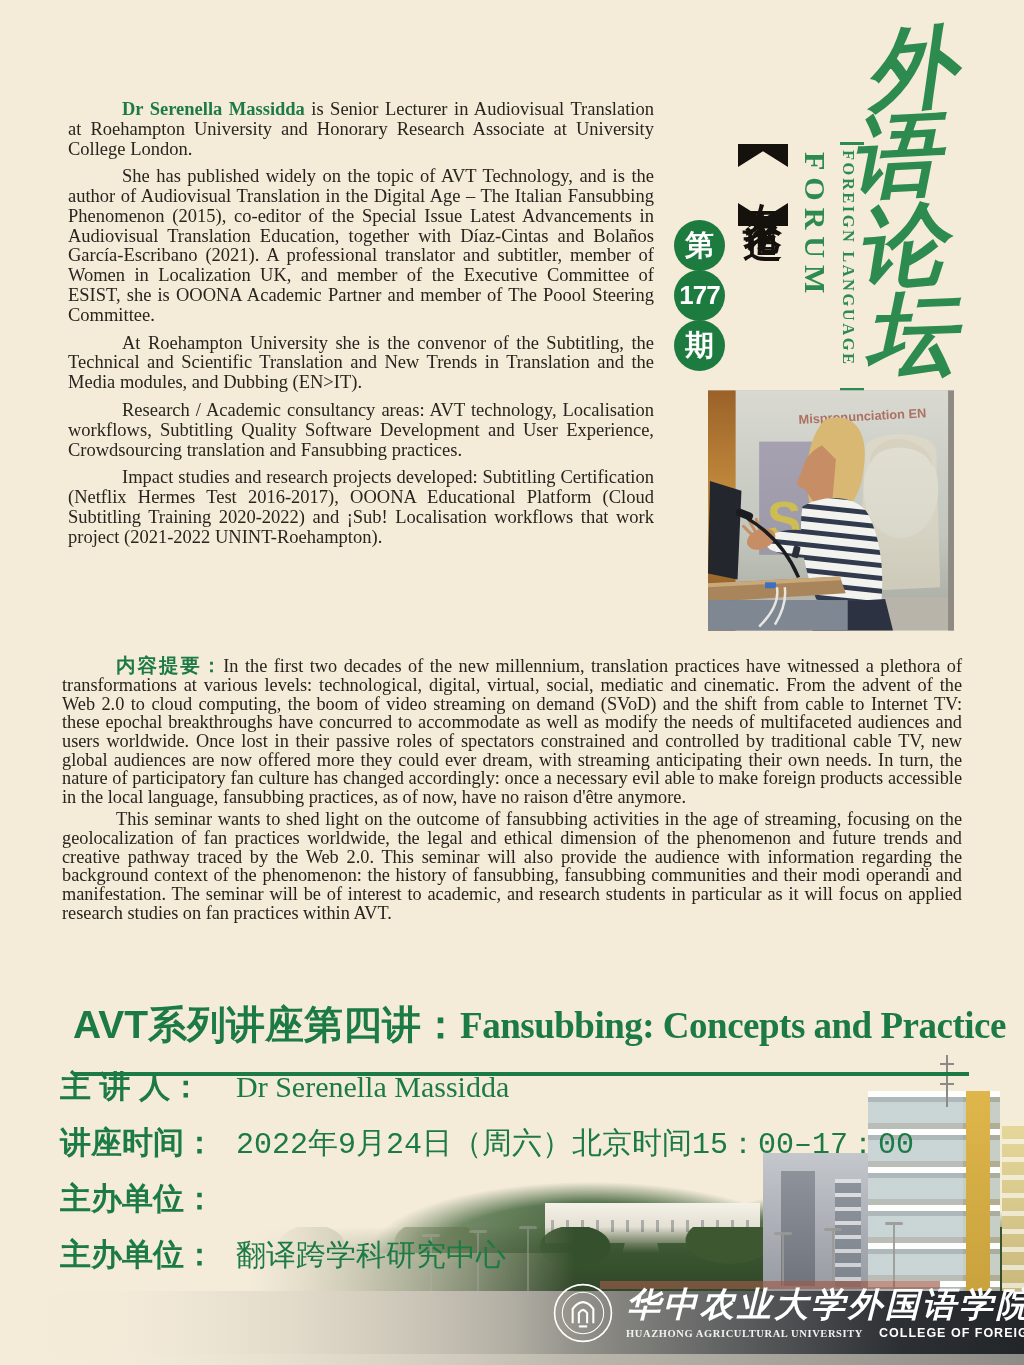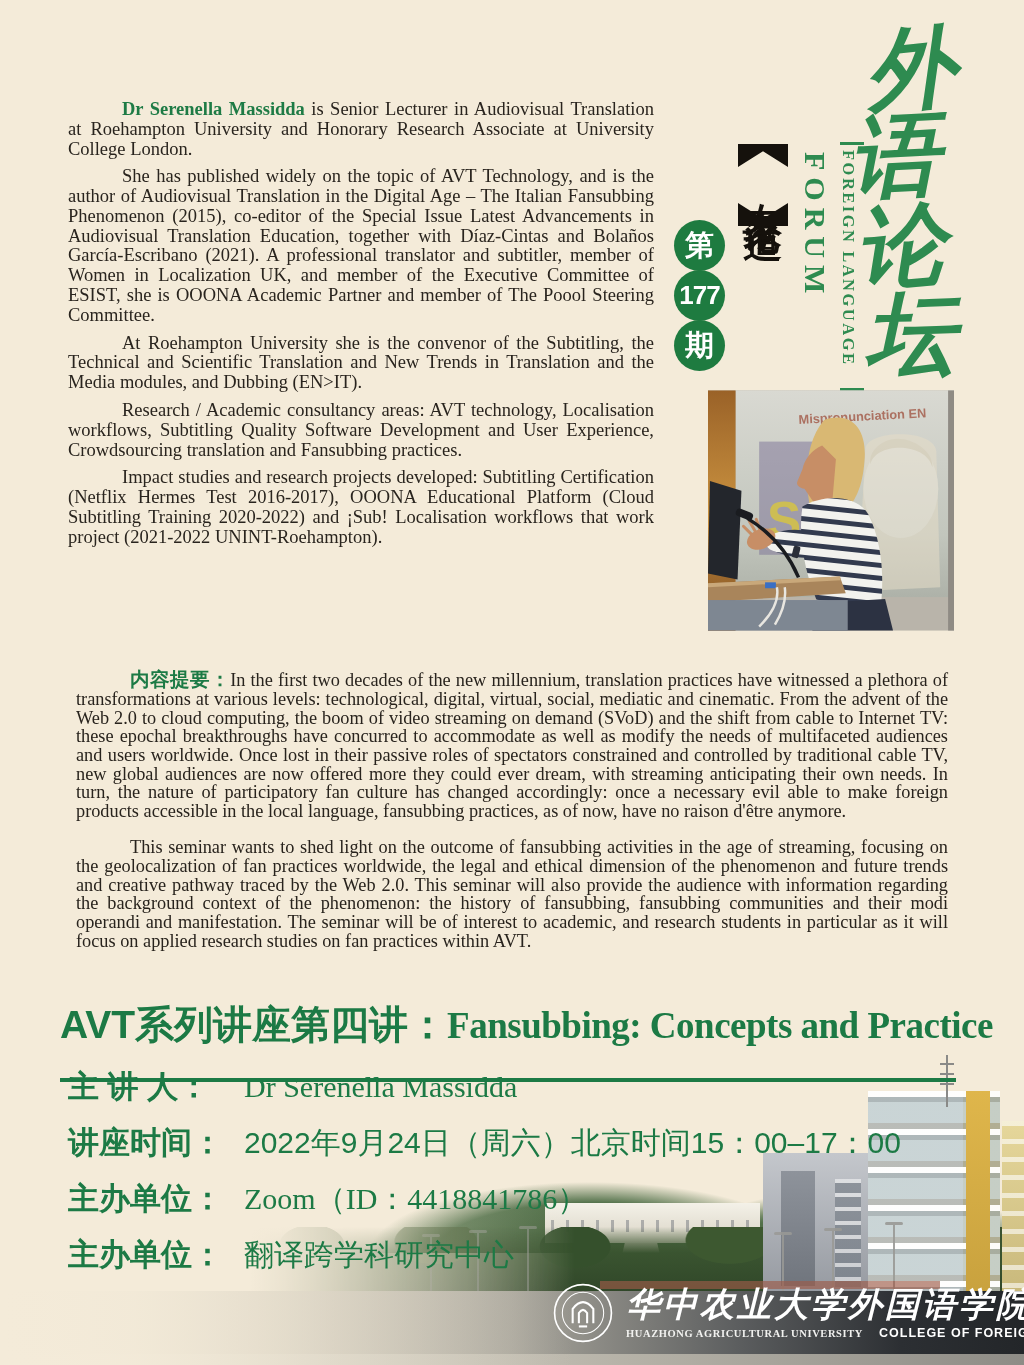--- a/index.html
+++ b/index.html
@@ -59,45 +59,45 @@
     font-family:"Liberation Sans", sans-serif; font-weight:700; margin-top:-1px;
   }
   .issue-badge .circle.cn{font-size:29px;}
   .issue-badge .circle.num{font-size:26px; letter-spacing:-1px;}
   
   .speaker-photo{position:absolute; left:708px; top:389px; width:246px; height:243px; z-index:2;}
   .speaker-photo svg{display:block; width:100%; height:100%;}
   
   .abstract{position:absolute; left:58px; top:652px; width:908px; z-index:3;}
   .abstract p{
-    margin:18px; text-align:justify; text-indent:54px;
+    margin:4px; text-align:justify; text-indent:54px;
     font-size:18.3px; line-height:1.02; color:#28231d;
     font-family:"Liberation Serif", serif;
   }
   .abstract .abstract-label{
     font-family:"Liberation Sans", sans-serif;
     font-weight:900; color:#1c7a45; font-size:19.5px;
   }
   
   .title-block{
-    position:absolute; left:60px; top:998px; width:896px; z-index:3;
-    border-bottom:4px solid #1c7a45; padding-bottom:26px; white-space:nowrap;
+    position:absolute; left:73px; top:998px; width:896px; z-index:3;
+    border-bottom:4px solid #1c7a45; padding-bottom:20px; white-space:nowrap;
   }
   .title-cn{font-family:"Liberation Sans", sans-serif; font-weight:900; font-size:39px; color:#1c7a45;}
   .title-en{font-family:"Liberation Serif", serif; font-weight:700; font-size:37px; letter-spacing:-0.5px; color:#1c7a45;}
   
   .details{position:absolute; left:60px; top:1066px; display:flex; flex-direction:column; gap:14px; z-index:3;}
   .detail-row{display:flex; align-items:baseline; white-space:nowrap;}
   .detail-label{
     font-family:"Liberation Sans", sans-serif; font-weight:900;
-    font-size:31px; color:#1c7a45; min-width:168px;margin-left:8px;
+    font-size:31px; color:#1c7a45; min-width:168px;
   }
   .detail-value{font-size:30px; color:#1c7a45; margin-left:8px;}
   .detail-row.serif-val .detail-value{font-family:"Liberation Serif", serif;}
-  .detail-row.sans-val .detail-value{font-family:Liberation Sans, sans-serif; font-weight:400;text-align:center;}
+  .detail-row.sans-val .detail-value{font-family:Liberation Mono, monospace; font-weight:400;text-align:center;}
   
   .campus{position:absolute; left:0; top:1045px; width:1024px; height:320px; z-index:1;}
   .campus > div{position:absolute;}
   .c-hill{left:350px; top:112px; width:480px; height:96px;
     background:radial-gradient(ellipse 62% 100% at 50% 100%, #45603b 0%, #517049 52%, rgba(81,112,73,0) 74%);}
   .c-hill2{left:690px; top:126px; width:340px; height:82px;
     background:radial-gradient(ellipse 70% 100% at 50% 100%, #44603a 0%, #527049 55%, rgba(81,112,73,0) 78%);}
   .c-white-bldg{left:545px; top:158px; width:215px; height:40px;
     background:
       repeating-linear-gradient(90deg, rgba(100,105,115,.45) 0 3px, rgba(0,0,0,0) 3px 15px) 6px 60%/200px 12px no-repeat,
@@ -278,21 +278,20 @@
     <div class="detail-row serif-val">
       <span class="detail-label">主 讲 人：</span>
       <span class="detail-value">Dr Serenella Massidda</span>
     </div>
     <div class="detail-row sans-val">
       <span class="detail-label">讲座时间：</span>
       <span class="detail-value">2022年9月24日（周六）北京时间15：00–17：00</span>
     </div>
     <div class="detail-row serif-val">
       <span class="detail-label">主办单位：</span>
-      <span class="detail-value">Zoom（ID：4418841786）</span>
     </div>
     <div class="detail-row sans-val">
       <span class="detail-label">主办单位：</span>
       <span class="detail-value">翻译跨学科研究中心</span>
     </div>
   </div>
 
   <div class="footer-logo">
     <svg width="62" height="62" viewBox="0 0 60 60">
       <circle cx="30" cy="30" r="27.5" fill="none" stroke="#ffffff" stroke-width="1.6"></circle>

